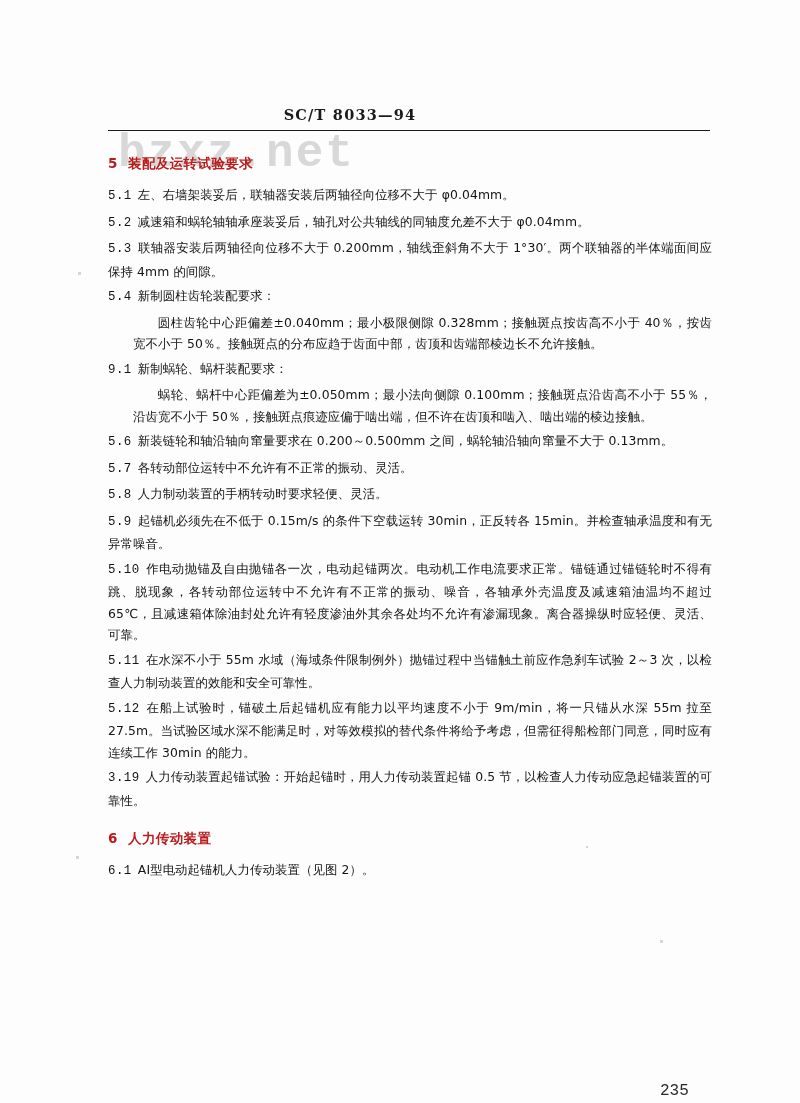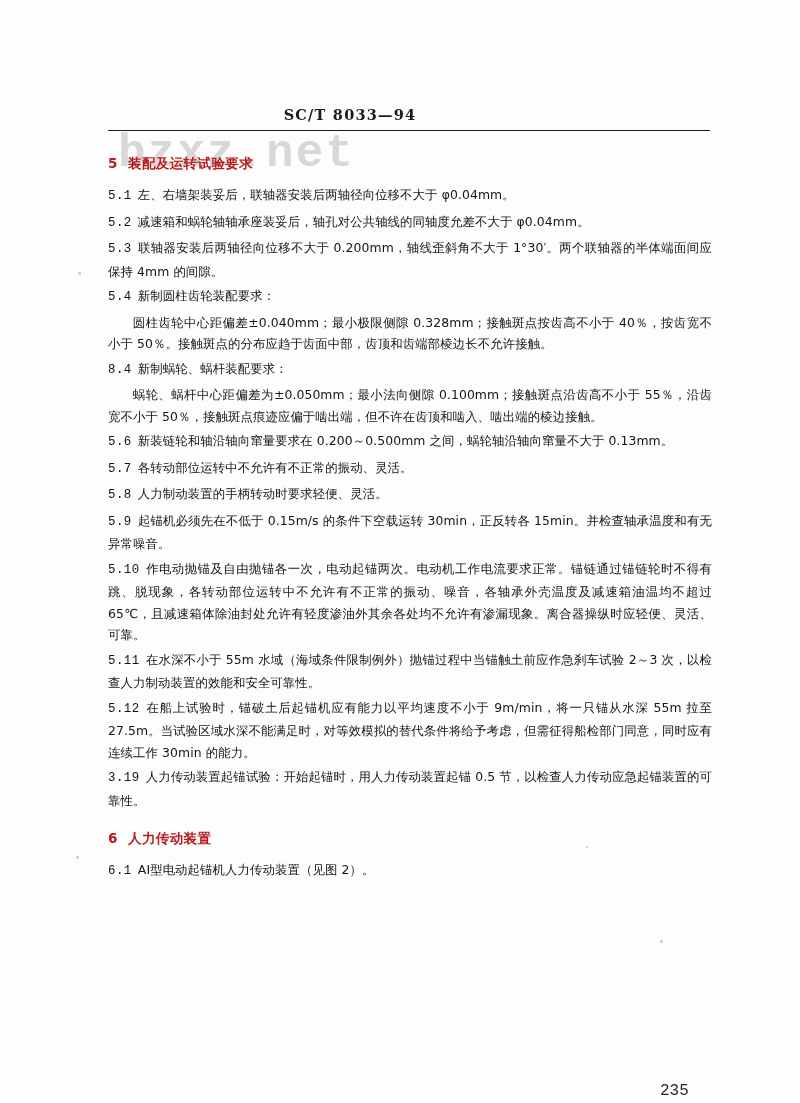--- a/index.html
+++ b/index.html
@@ -89,20 +89,21 @@
     text-justify: inter-ideograph;
     letter-spacing: 0.1px;
   }
   .clause .cnum {
     font-family: Liberation Mono, monospace;
     margin-right: 6px;
     letter-spacing: 0.5px;
   }
   .para-indent {
     text-indent: 2em;
+    margin-left: 25px;
   }
   .block-gap {
     height: 7px;
   }
 
   
   .page-number {
     position: absolute;
     left: 660px;
     top: 1082px;
@@ -137,21 +138,21 @@
 
     <p class="clause"><span class="cnum">5.1</span><span>左、右墙架装妥后，联轴器安装后两轴径向位移不大于 φ0.04mm。</span></p>
 
     <p class="clause"><span class="cnum">5.2</span><span>减速箱和蜗轮轴轴承座装妥后，轴孔对公共轴线的同轴度允差不大于 φ0.04mm。</span></p>
 
     <p class="clause"><span class="cnum">5.3</span><span>联轴器安装后两轴径向位移不大于 0.200mm，轴线歪斜角不大于 1°30′。两个联轴器的半体端面间应保持 4mm 的间隙。</span></p>
 
     <p class="clause"><span class="cnum">5.4</span><span>新制圆柱齿轮装配要求：</span></p>
     <p class="clause para-indent">圆柱齿轮中心距偏差±0.040mm；最小极限侧隙 0.328mm；接触斑点按齿高不小于 40％，按齿宽不小于 50％。接触斑点的分布应趋于齿面中部，齿顶和齿端部棱边长不允许接触。</p>
 
-    <p class="clause"><span class="cnum">8.4</span><span>新制蜗轮、蜗杆装配要求：</span></p>
+    <p class="clause"><span class="cnum">9.1</span><span>新制蜗轮、蜗杆装配要求：</span></p>
     <p class="clause para-indent">蜗轮、蜗杆中心距偏差为±0.050mm；最小法向侧隙 0.100mm；接触斑点沿齿高不小于 55％，沿齿宽不小于 50％，接触斑点痕迹应偏于啮出端，但不许在齿顶和啮入、啮出端的棱边接触。</p>
 
     <p class="clause"><span class="cnum">5.6</span><span>新装链轮和轴沿轴向窜量要求在 0.200～0.500mm 之间，蜗轮轴沿轴向窜量不大于 0.13mm。</span></p>
 
     <p class="clause"><span class="cnum">5.7</span><span>各转动部位运转中不允许有不正常的振动、灵活。</span></p>
 
     <p class="clause"><span class="cnum">5.8</span><span>人力制动装置的手柄转动时要求轻便、灵活。</span></p>
 
     <p class="clause"><span class="cnum">5.9</span><span>起锚机必须先在不低于 0.15m/s 的条件下空载运转 30min，正反转各 15min。并检查轴承温度和有无异常噪音。</span></p>
 

